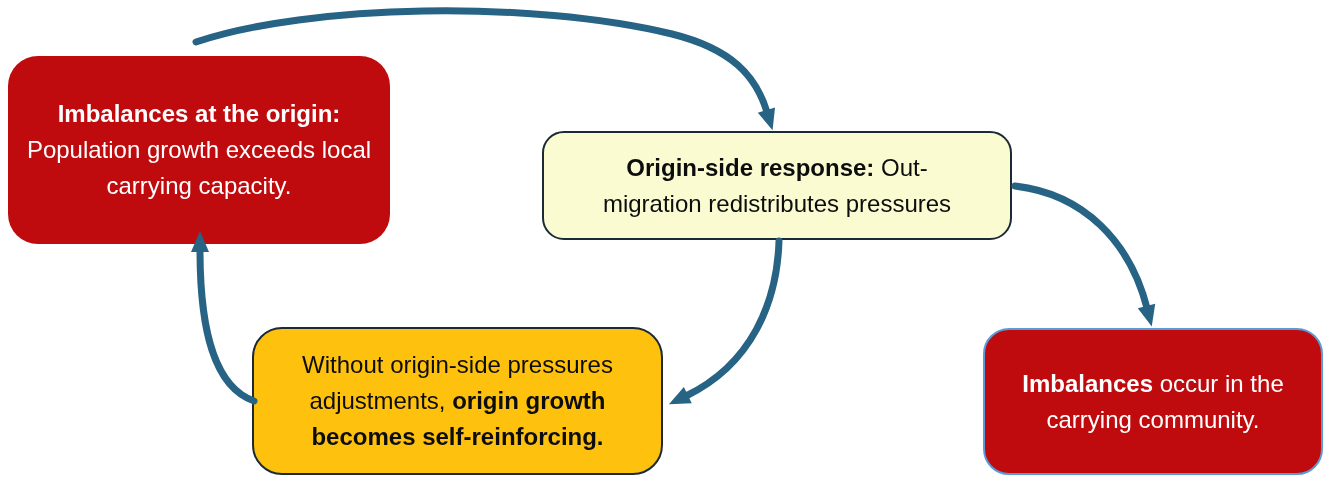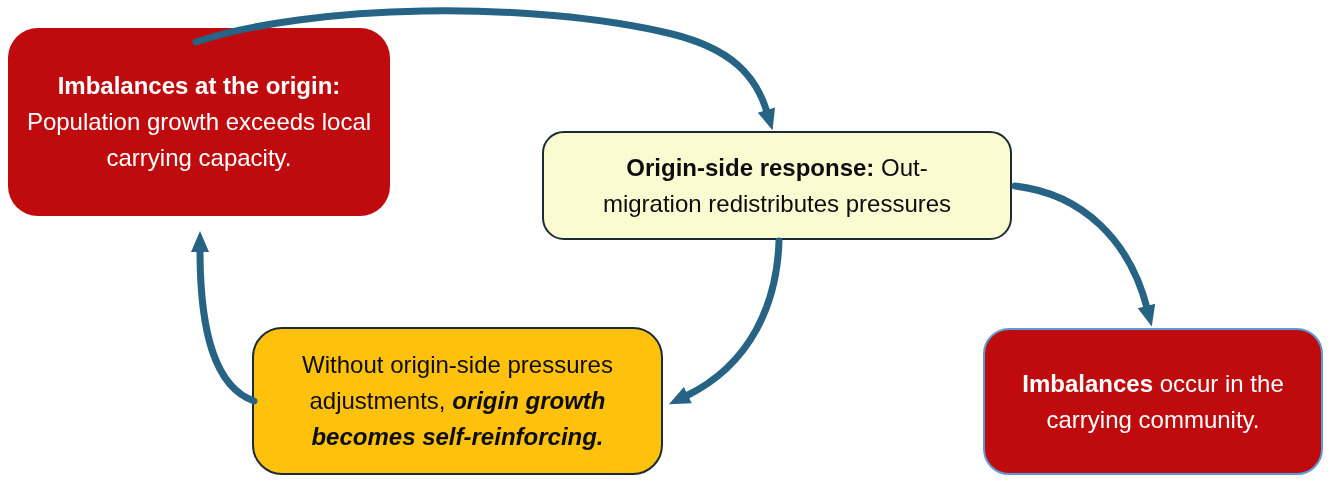--- a/index.html
+++ b/index.html
@@ -36,21 +36,21 @@
     background: var(--cream, #FBFBD2);
     color: var(--text-dark, #0d0d0d);
     border: 2.5px solid var(--dark-border, #1B2A35);
   }
   .node-orange {
     background: var(--orange, #FEC10D);
     color: var(--text-dark, #0d0d0d);
     border: 2.5px solid var(--dark-border, #1B2A35);
   }
   #node-imbalances-origin {
-    left: 8px; top: 28px;
+    left: 8px; top: 56px;
     width: 382px; height: 188px;
     border-radius: 30px;
     padding: 0 10px;
   }
   #node-imbalances-origin p { font-size: 24px; line-height: 1.5; }
   #node-origin-side-response {
     left: 542px; top: 131px;
     width: 470px; height: 109px;
     border-radius: 22px;
     padding: 0 34px;
@@ -91,21 +91,21 @@
 
   <div class="node node-red" id="node-imbalances-origin">
     <p><span style="font-weight: 700;">Imbalances at the origin:</span><span> Population growth exceeds local carrying capacity.</span></p>
   </div>
 
   <div class="node node-cream" id="node-origin-side-response">
     <p><span style="font-weight: 700;">Origin-side response:</span><span> Out-migration redistributes pressures</span></p>
   </div>
 
   <div class="node node-orange" id="node-self-reinforcing">
-    <p><span>Without origin-side pressures adjustments, </span><span style="font-weight: 700; font-style: italic;">origin growth becomes self-reinforcing.</span></p>
+    <p><span>Without origin-side pressures adjustments, </span><span style="font-weight: 700;">origin growth becomes self-reinforcing.</span></p>
   </div>
 
   <div class="node node-red" id="node-receiving-adjustments">
     <p><span style="font-weight: 700;">Imbalances</span><span> occur in the carrying community.</span></p>
   </div>
 
   <svg class="arrow-layer" width="1334" height="490" viewBox="0 0 1334 490">
     <defs>
       <marker id="arrowhead" markerUnits="userSpaceOnUse" markerWidth="24" markerHeight="22" refX="3" refY="10" orient="auto">
         <path class="arrowhead" d="M1,1 L22,10 L1,19 Z"></path>

